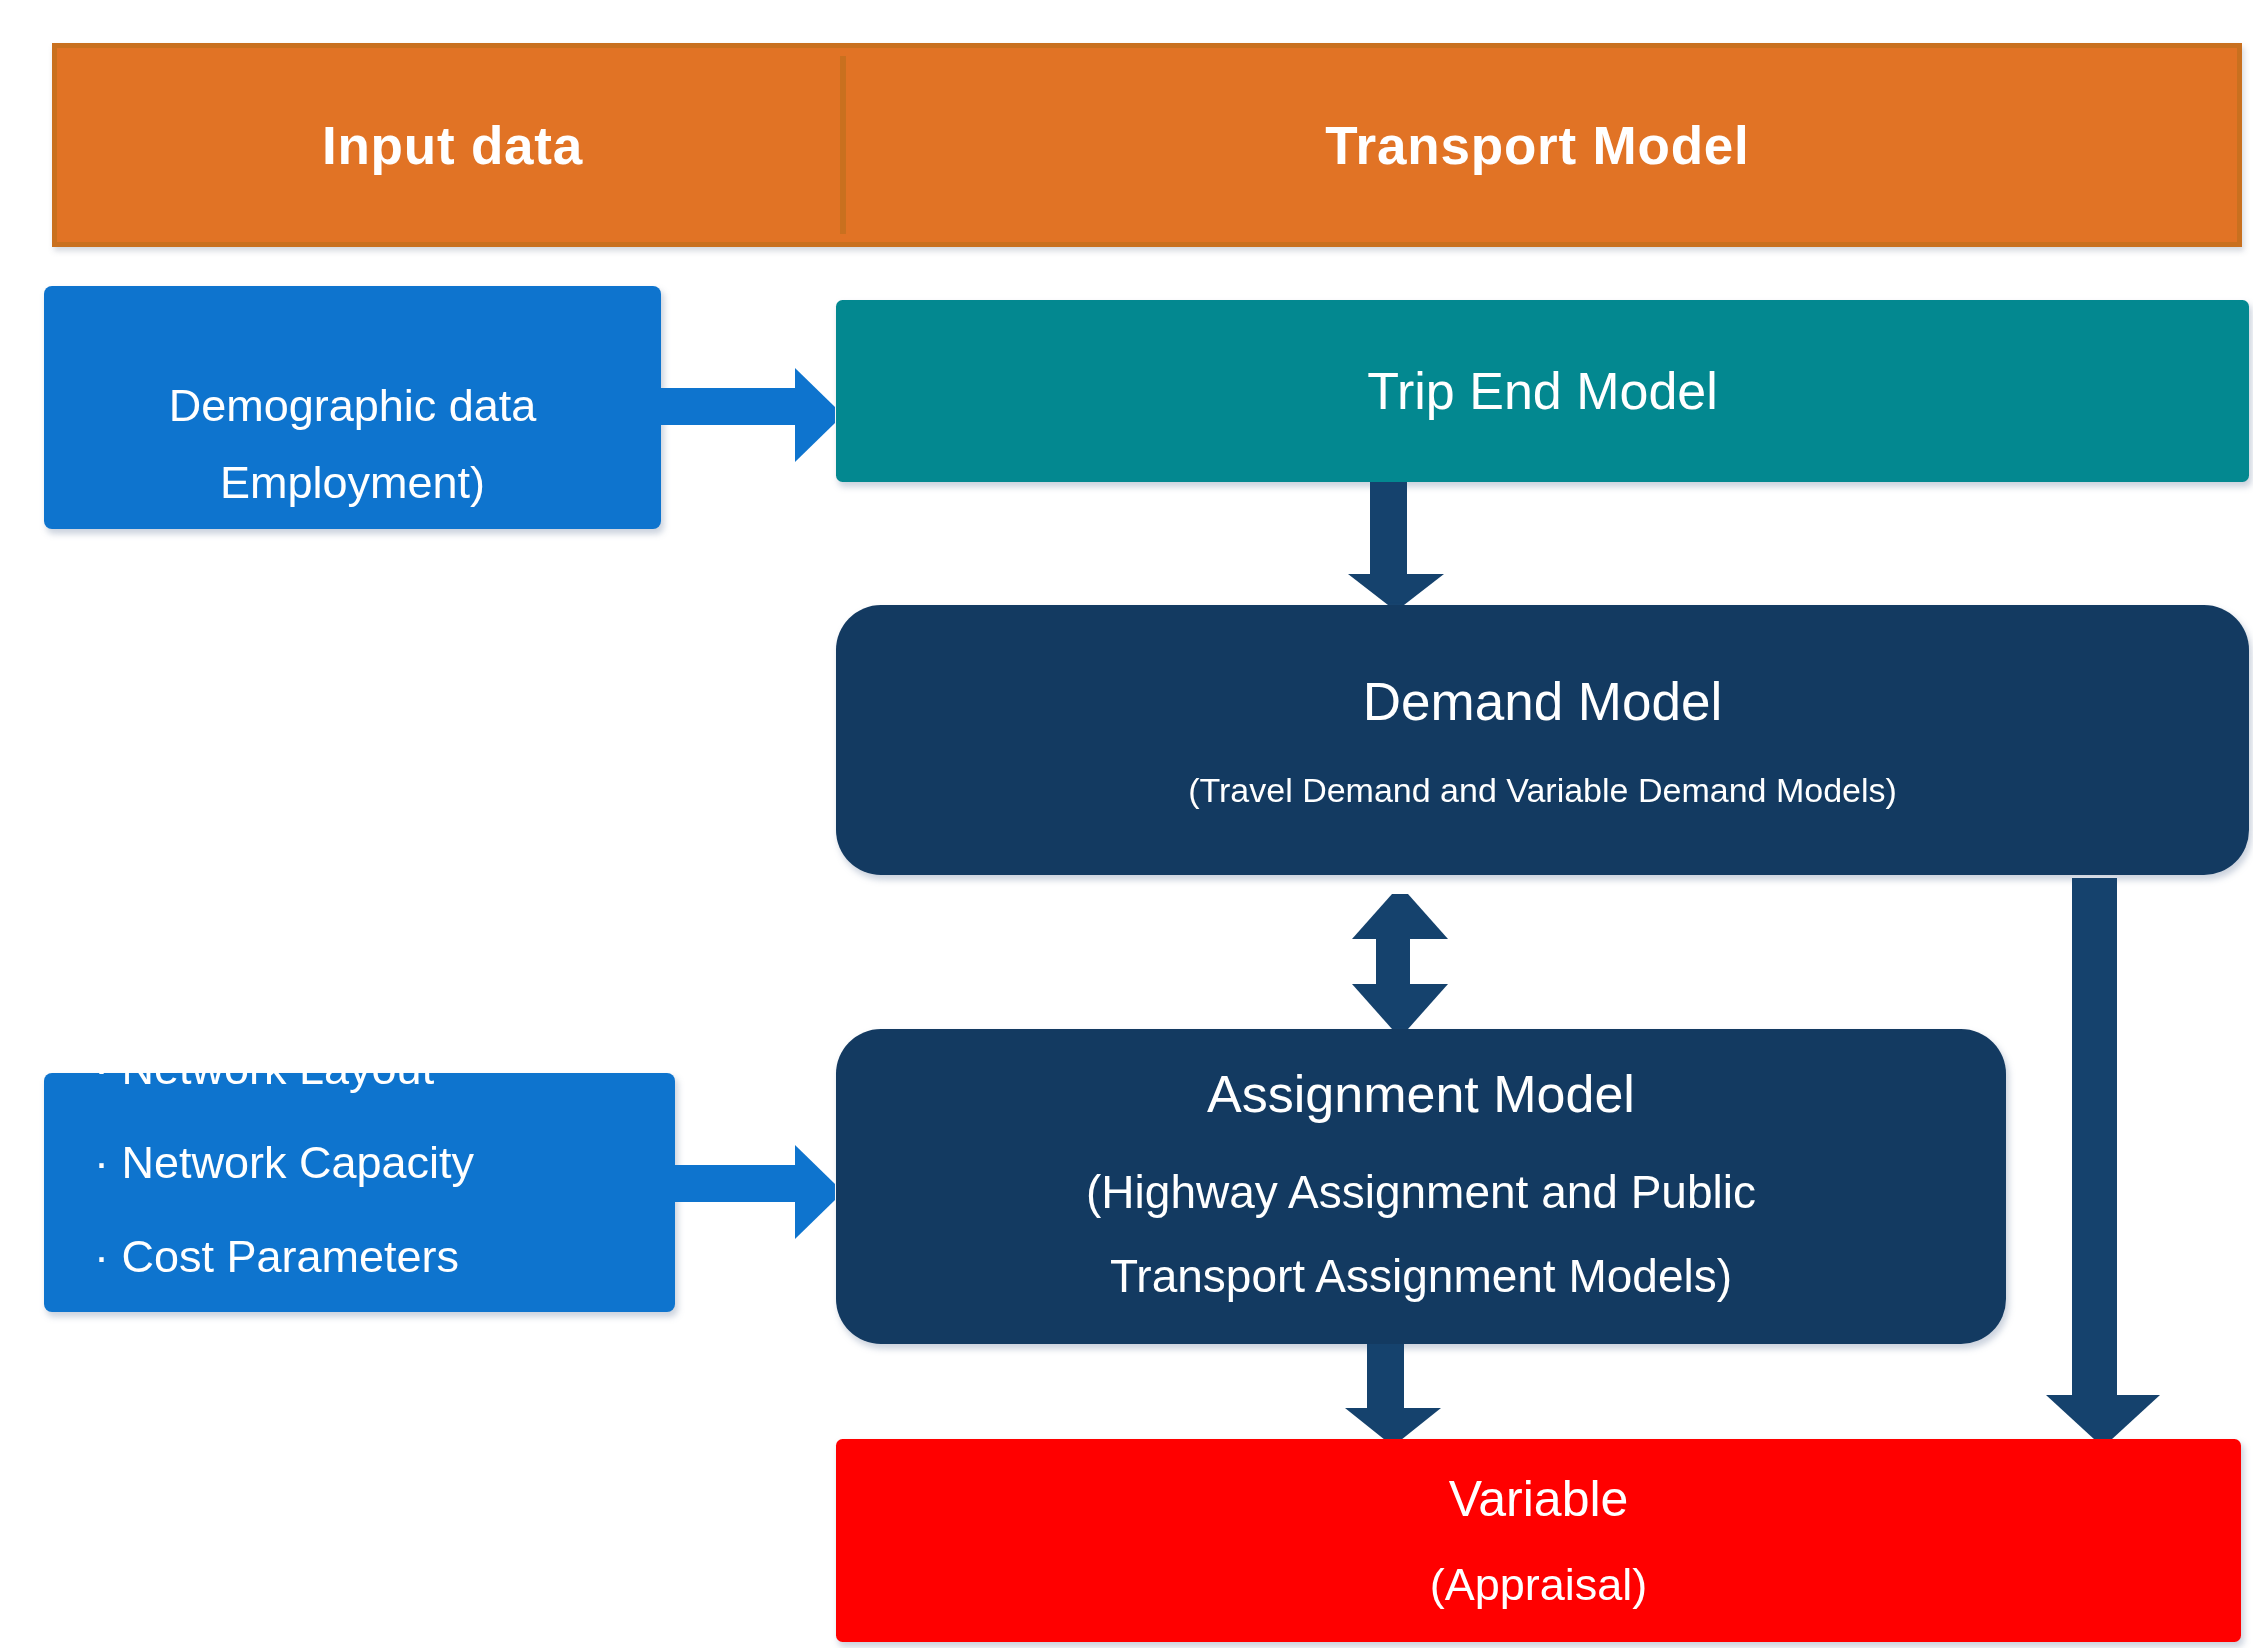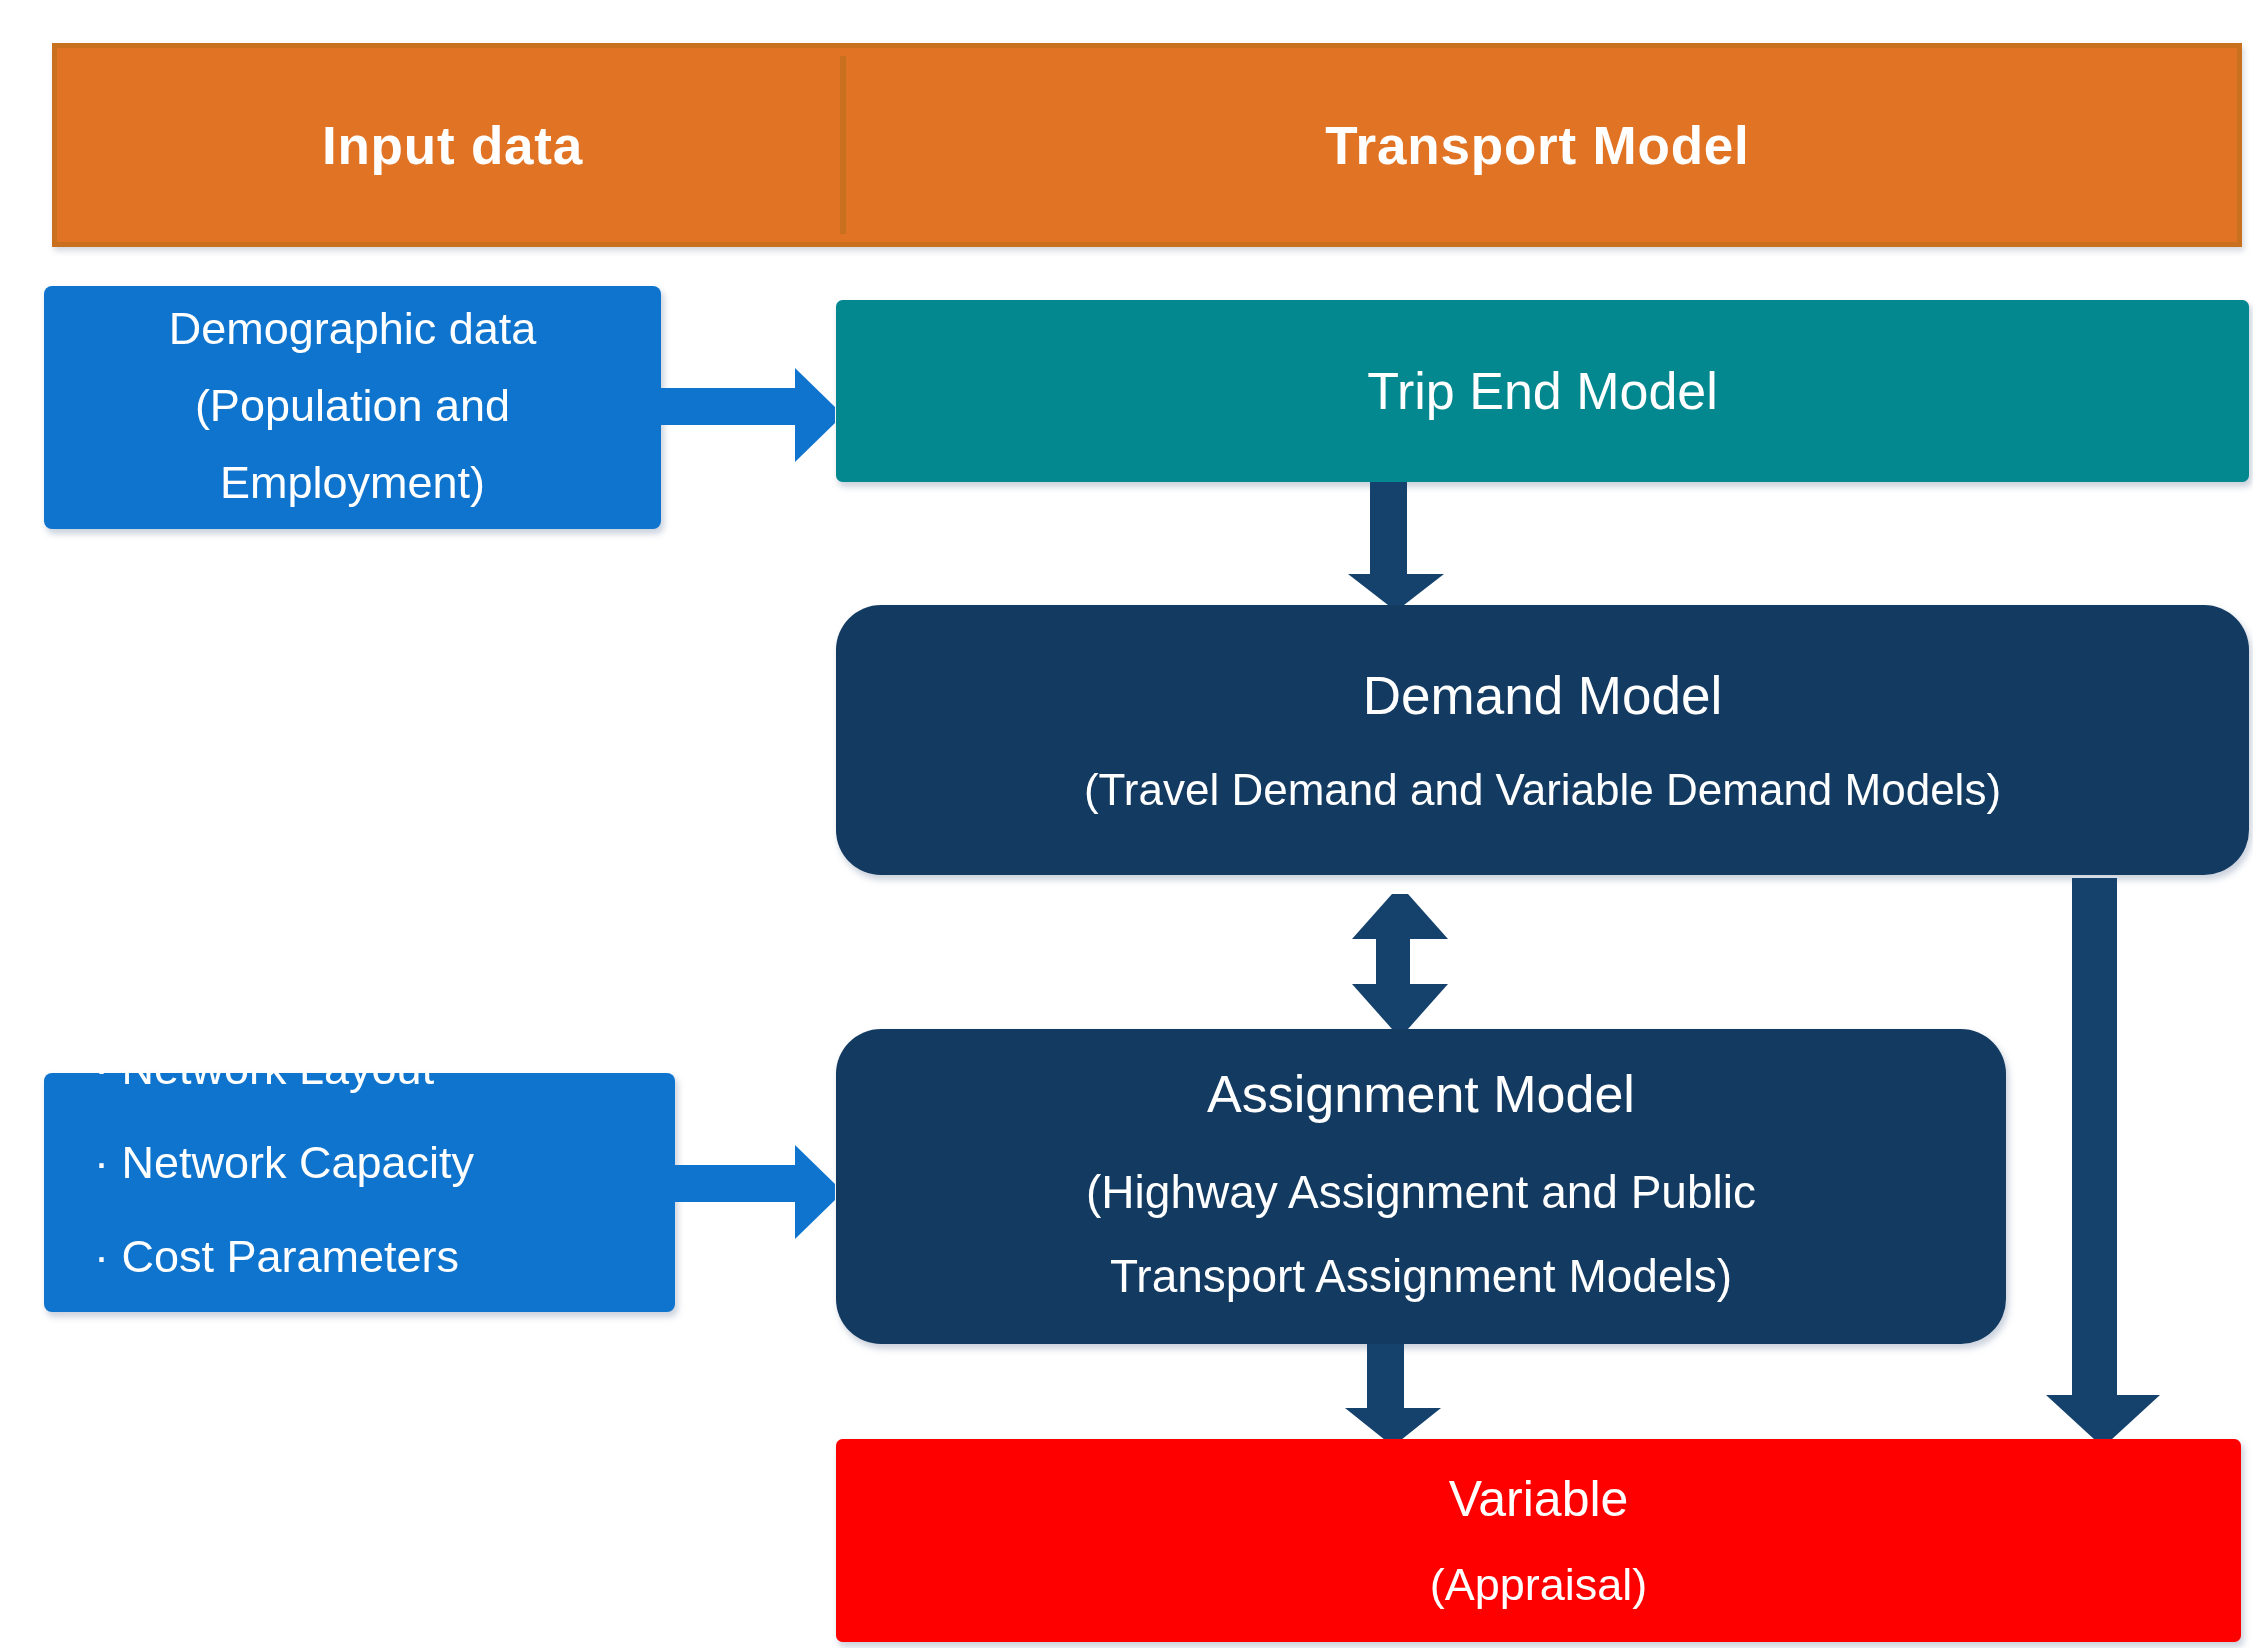--- a/index.html
+++ b/index.html
@@ -28,21 +28,21 @@
   .blue-box{background:var(--blue); border-radius:8px;justify-content:flex-end;}
   .demographic{left:28px; top:270px; width:617px; height:243px;}
   .demographic .line{font-size:45px; line-height:61px;}
   .network{left:28px; top:1057px; width:631px; height:239px; align-items:flex-start; padding-left:42px;}
   .network .line{font-size:45px; line-height:78px; text-align:left;}
   .teal-box{background:var(--teal); border-radius:6.5px; left:820px; top:284px; width:1413px; height:182px;}
   .teal-box .title{font-size:52px;}
   .navy-box{background:var(--navy-box); border-radius:45px;}
   .demand{left:820px; top:589px; width:1413px; height:270px;}
   .demand .title{font-size:53px; margin-bottom:23px;}
-  .demand .subtitle{font-size:44px;}
+  .demand .subtitle{font-size:34px;}
   .assignment{left:820px; top:1013px; width:1170px; height:315px;}
   .assignment .title{font-size:52px; margin-bottom:18px;}
   .assignment .subtitle{font-size:46px; line-height:68px;}
   .red-box{background:var(--red); border-radius:6.5px; left:820px; top:1423px; width:1405px; height:203px;}
   .red-box .title{font-size:50px; margin-bottom:14.6px;}
   .red-box .subtitle{font-size:45px;}
 
   
   .arrow{position:absolute;}
   .shaft{position:absolute; background:var(--navy-arrow);}
@@ -84,21 +84,20 @@
     <div class="header-cell left">
       <span class="header-label">Input data</span>
     </div>
     <div class="header-cell right">
       <span class="header-label">Transport Model</span>
     </div>
   </div>
 
   <div class="fbox blue-box demographic">
     <div class="line">Demographic data</div>
-    <div class="line">(Population and</div>
     <div class="line">Employment)</div>
   </div>
 
   <div class="arrow h-arrow h-arrow-1">
     <div class="shaft"></div>
     <div class="tri"></div>
   </div>
 
   <div class="fbox teal-box">
     <div class="title">Trip End Model</div>

